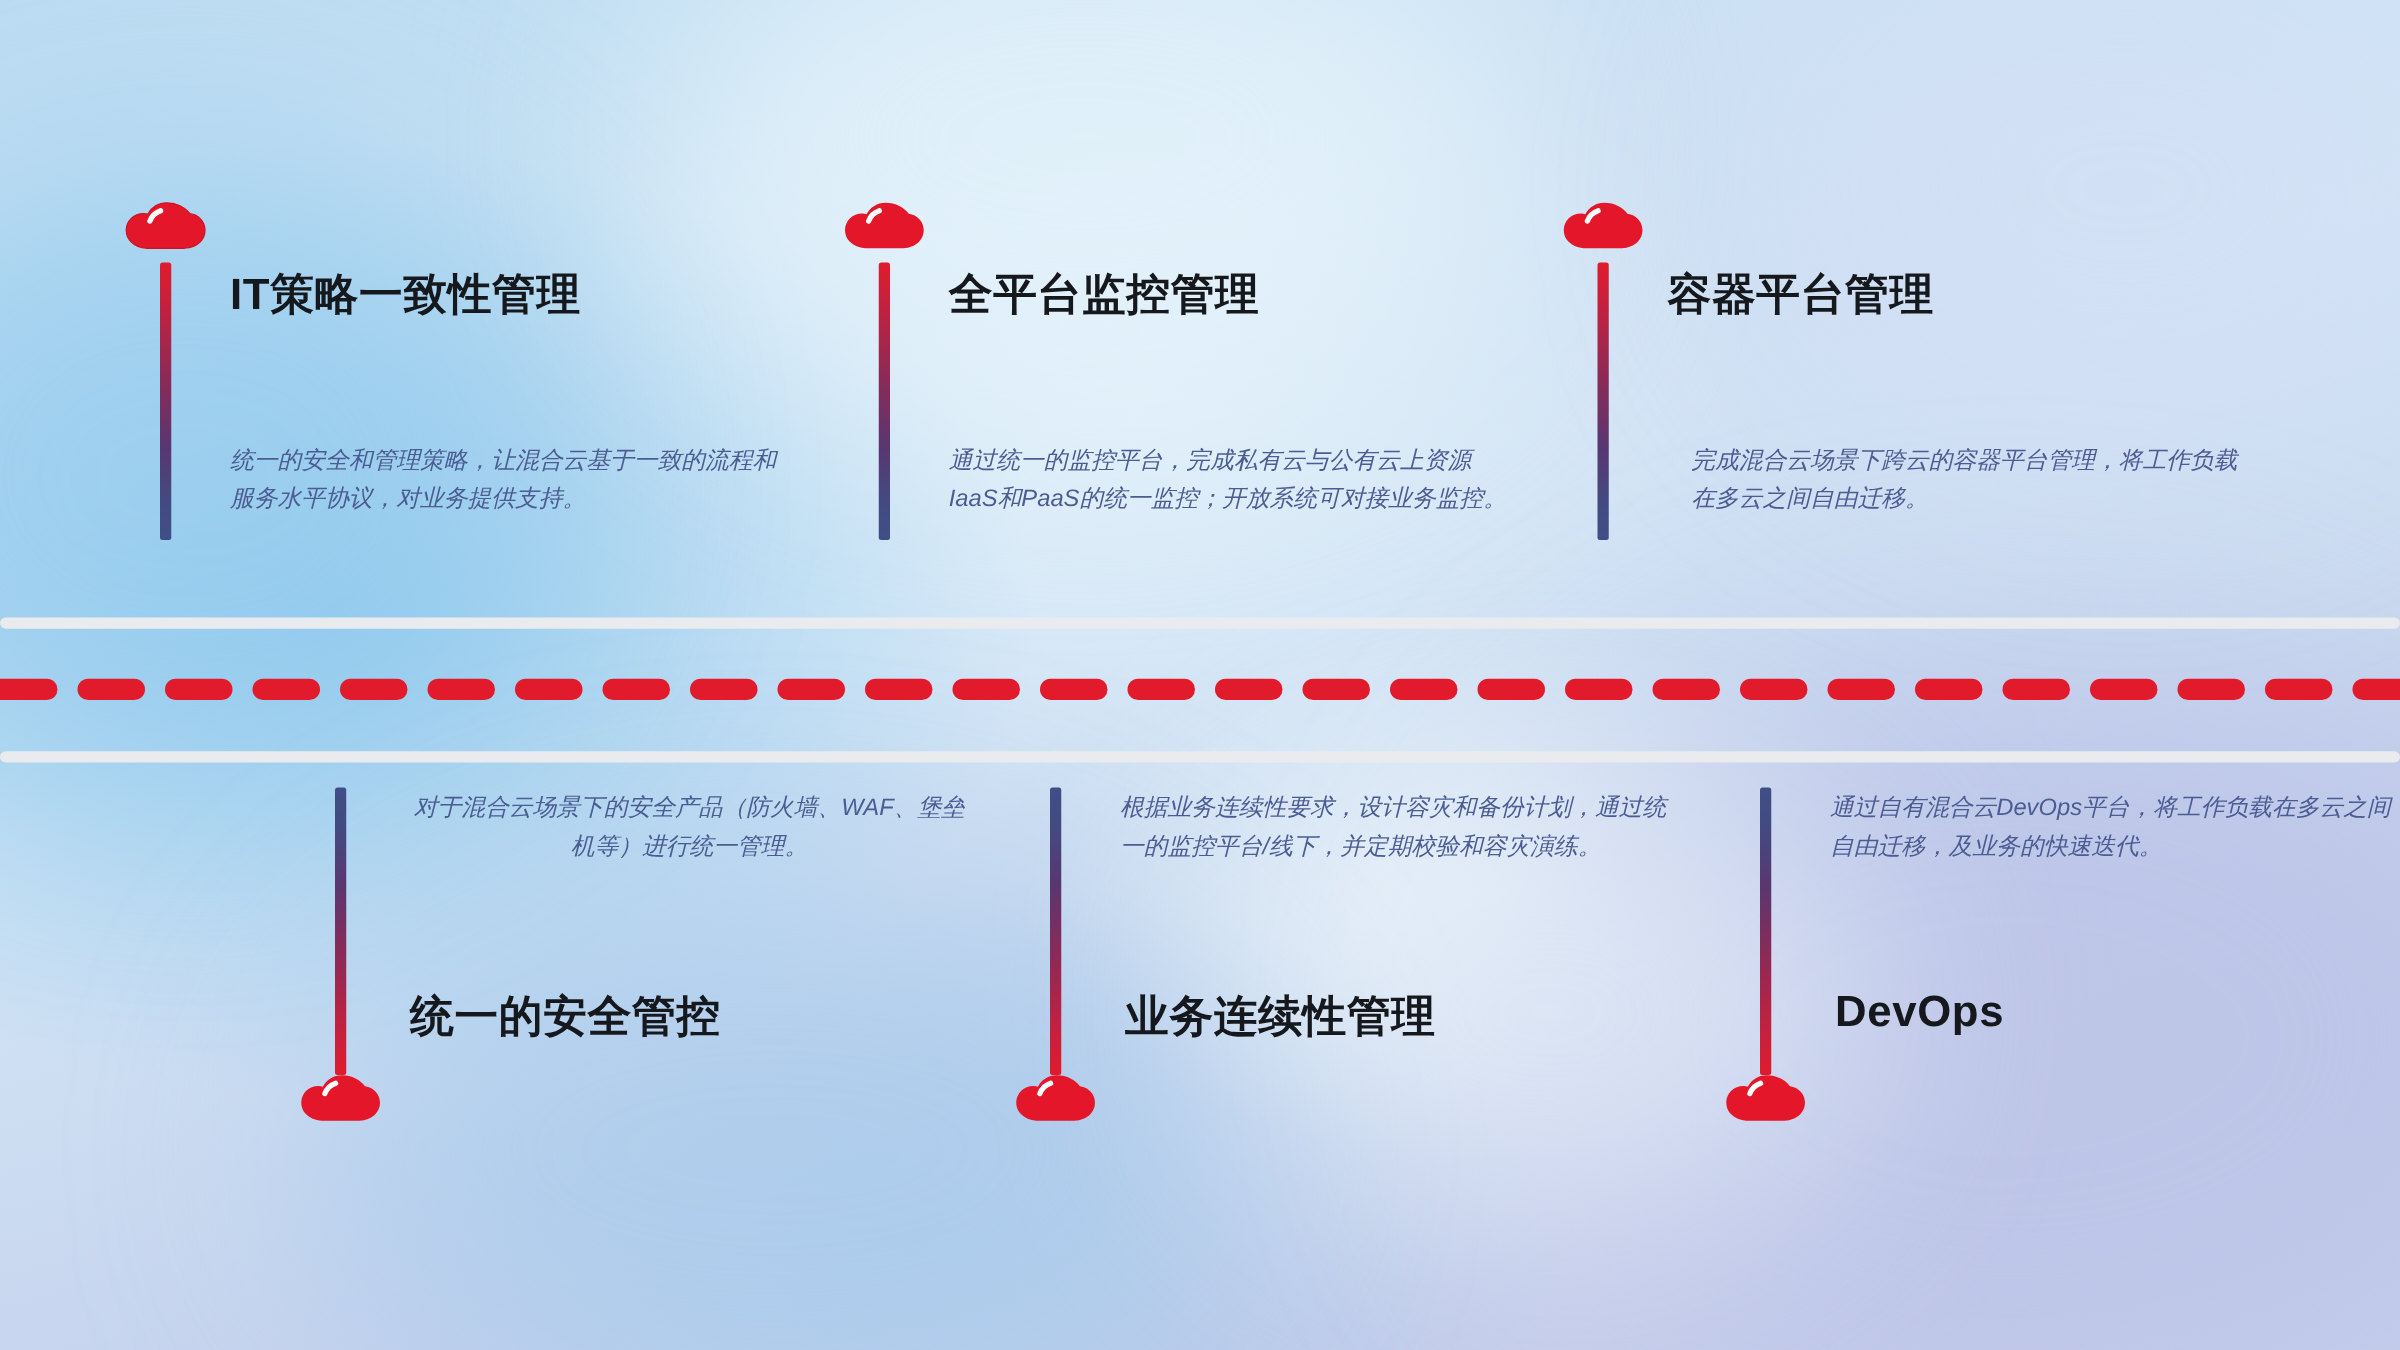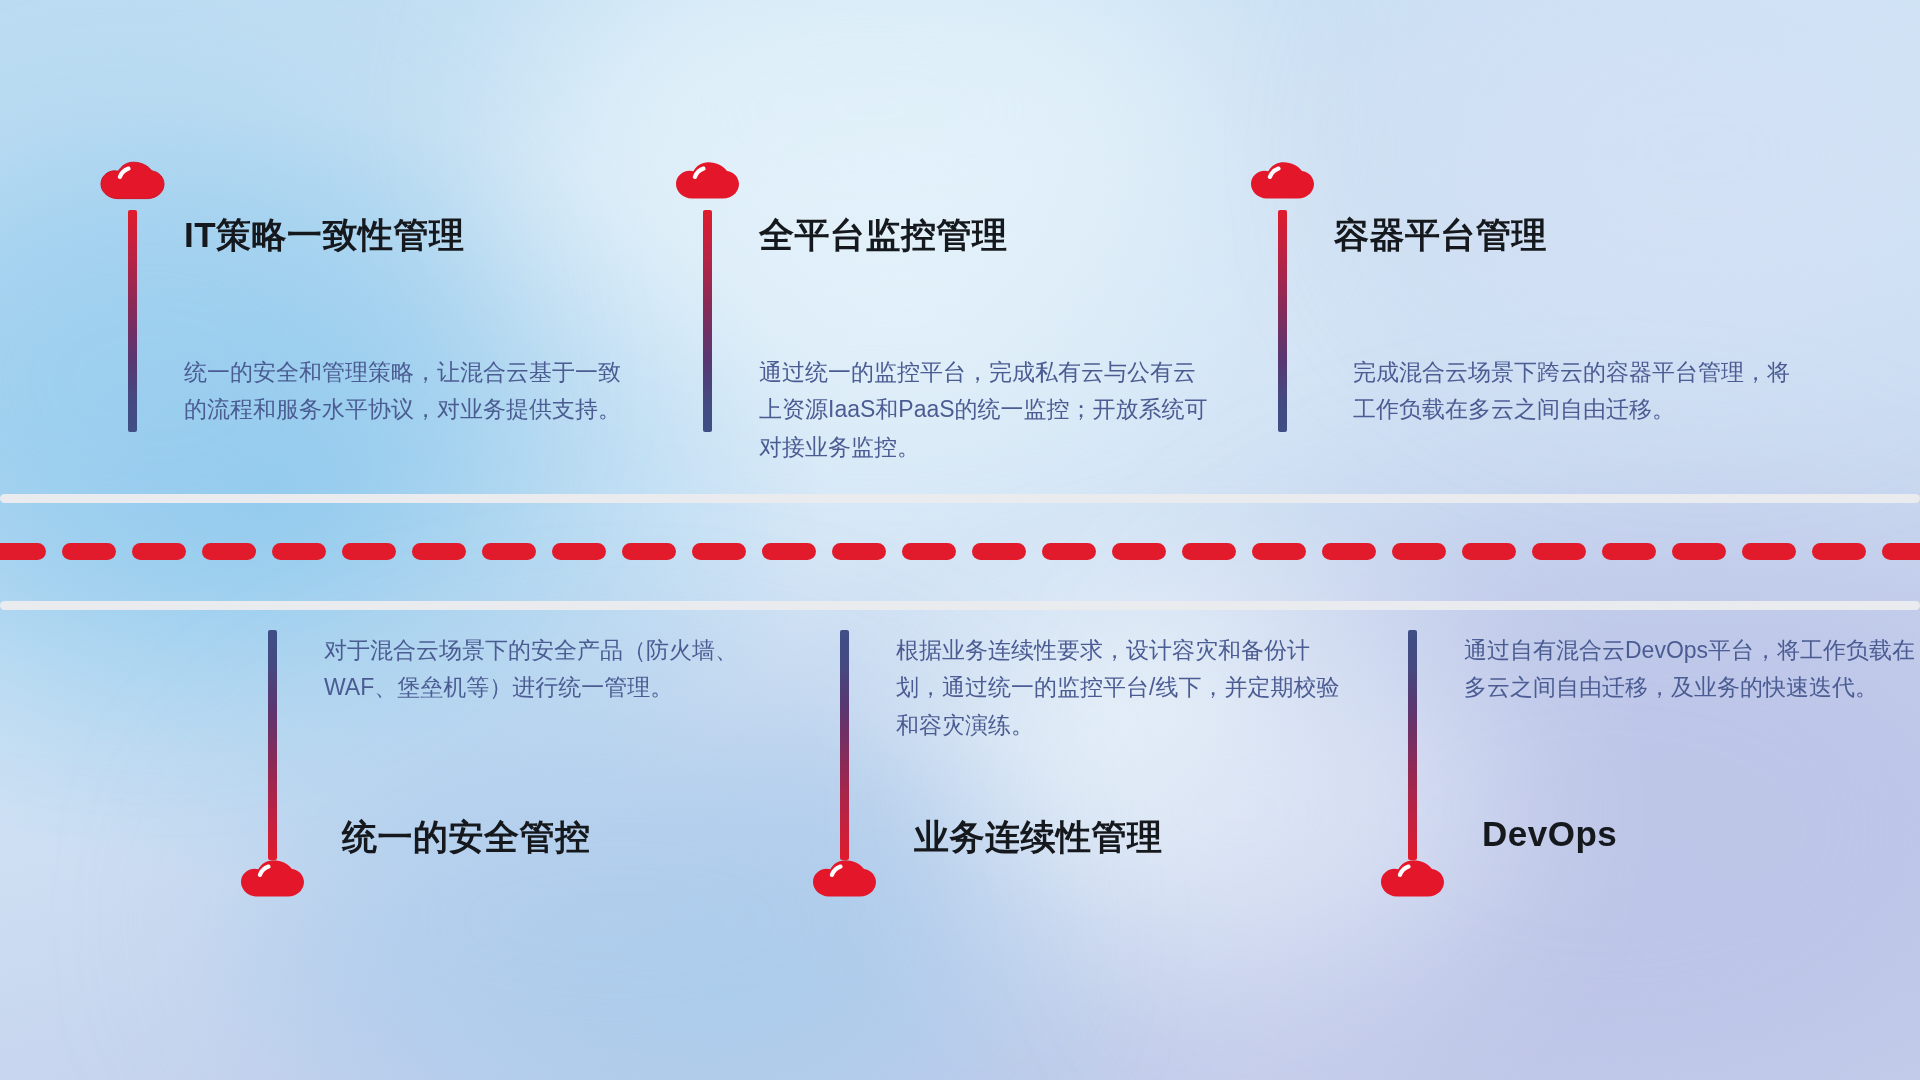--- a/index.html
+++ b/index.html
@@ -88,36 +88,37 @@
   .m-title {
     position: absolute;
     font-size: 35px;
     font-weight: bold;
     color: #15181c;
     letter-spacing: 0.5px;
     white-space: nowrap;
   }
   .m-body {
     position: absolute;
-    font-size: 23px;
+    font-size: 19px;
     line-height: 1.62;
     color: #4b5c93;
     width: 455px;
+    font-style: italic;
   }
 
   
   .marker.top .cloud-pin { top: 0; left: 0; }
   .marker.top .stem      { top: 50px; left: 28px; height: 222px; }
   .marker.top .m-title   { top: 52px; left: 84px; }
   .marker.top .m-body    { top: 194px; left: 84px; }
 
   
   .marker.bot .stem      { top: 0; left: 28px; height: 230px; }
   .marker.bot .cloud-pin { top: 228px; left: 0; }
-  .marker.bot .m-title   { top: 160px; left: 102px; margin-top: 24px; }
+  .marker.bot .m-title   { top: 160px; left: 88px; }
   .marker.bot .m-body    { top: 2px; left: 84px; }
 
   .marker.top.c1 { left: 100px;  top: 160px; }
   .marker.top.c2 { left: 675px;  top: 160px; }
   .marker.top.c3 { left: 1250px; top: 160px; }
 
   .marker.bot.c1 { left: 240px;  top: 630px; }
   .marker.bot.c2 { left: 812px;  top: 630px; }
   .marker.bot.c3 { left: 1380px; top: 630px; }
 </style>
@@ -206,21 +207,21 @@
   </div>
 
   <div class="marker bot c1">
     <span class="stem up"></span>
     <span class="cloud-pin">
       <svg viewBox="0 0 66 56" xmlns="http://www.w3.org/2000/svg">
         <path d="M33.4 2.2c-6.6 0-12.3 3.7-15.1 9.1-1.1-.3-2.3-.5-3.5-.5C7.1 10.8 1 16.7 1 24.1c0 3.6 1.5 6.9 3.9 9.3 2.9 3 7.2 4.9 12.1 5.2h30.6c5.1-.2 9.6-2.1 12.6-5.2 2.4-2.5 3.8-5.7 3.8-9.3 0-6.8-5.2-12.4-12-13.2C48.4 6.1 41.5 2.2 33.4 2.2z" fill="#e4162a"></path>
         <path d="M28.5 8.6c-4.1 1.4-7.2 4.5-8.6 8.3" fill="none" stroke="#ffffff" stroke-width="4.2" stroke-linecap="round"></path>
       </svg>
     </span>
-    <div class="m-body" style="color: rgb(75, 92, 147);">对于混合云场景下的安全产品（防火墙、WAF、堡垒机等）进行统一管理。</div>
+    <div class="m-body" style="color: rgb(75, 92, 147); text-align: center;">对于混合云场景下的安全产品（防火墙、WAF、堡垒机等）进行统一管理。</div>
     <div class="m-title" style="color: rgb(21, 24, 28);">统一的安全管控</div>
   </div>
 
   <div class="marker bot c2">
     <span class="stem up"></span>
     <span class="cloud-pin">
       <svg viewBox="0 0 66 56" xmlns="http://www.w3.org/2000/svg">
         <path d="M33.4 2.2c-6.6 0-12.3 3.7-15.1 9.1-1.1-.3-2.3-.5-3.5-.5C7.1 10.8 1 16.7 1 24.1c0 3.6 1.5 6.9 3.9 9.3 2.9 3 7.2 4.9 12.1 5.2h30.6c5.1-.2 9.6-2.1 12.6-5.2 2.4-2.5 3.8-5.7 3.8-9.3 0-6.8-5.2-12.4-12-13.2C48.4 6.1 41.5 2.2 33.4 2.2z" fill="#e4162a"></path>
         <path d="M28.5 8.6c-4.1 1.4-7.2 4.5-8.6 8.3" fill="none" stroke="#ffffff" stroke-width="4.2" stroke-linecap="round"></path>
       </svg>

